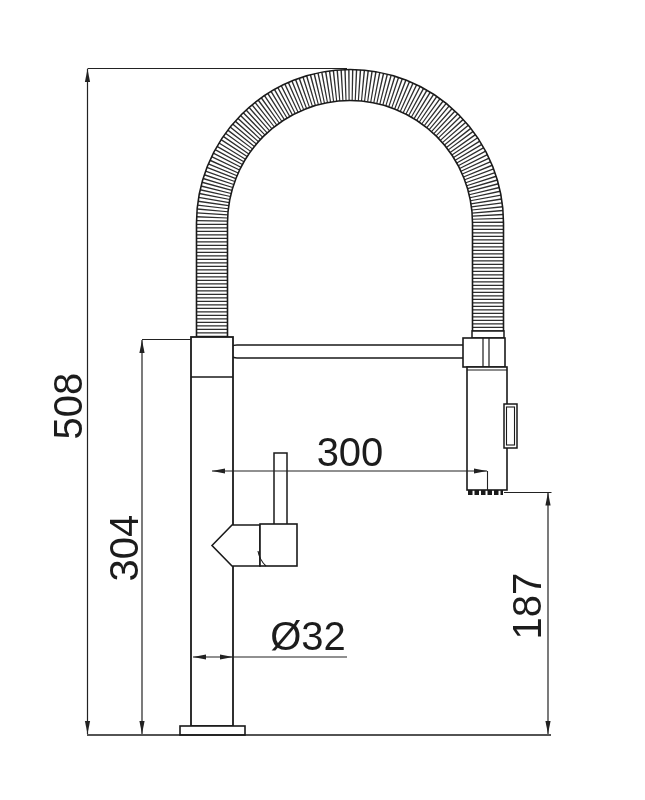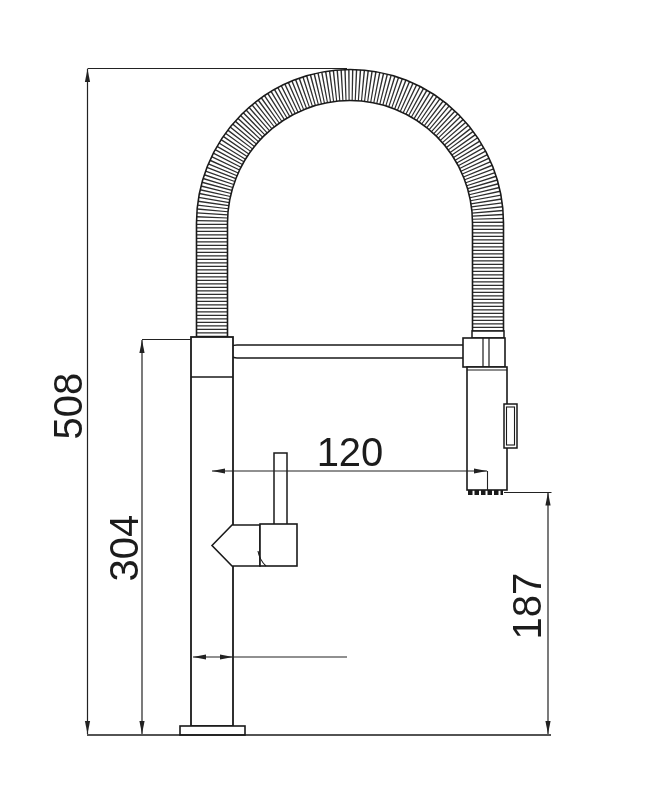--- a/index.html
+++ b/index.html
@@ -103,18 +103,19 @@
       <polygon points="233,657 220,654.4 220,659.6"></polygon>
       <polygon points="548,492.5 545.4,505.5 550.6,505.5"></polygon>
       <polygon points="548,734 545.4,721 550.6,721"></polygon>
     </g>
   </svg>
 
   <div class="dim-label vertical lbl-508">508</div>
 
   <div class="dim-label vertical lbl-304">304</div>
 
-  <div class="dim-label lbl-210">120</div>
+  <div class="dim-label lbl-210">300</div>
 
+  <div class="dim-label lbl-o32">Ø32</div>
 
   <div class="dim-label vertical lbl-187">187</div>
 
 </div>
 
 </body></html>

